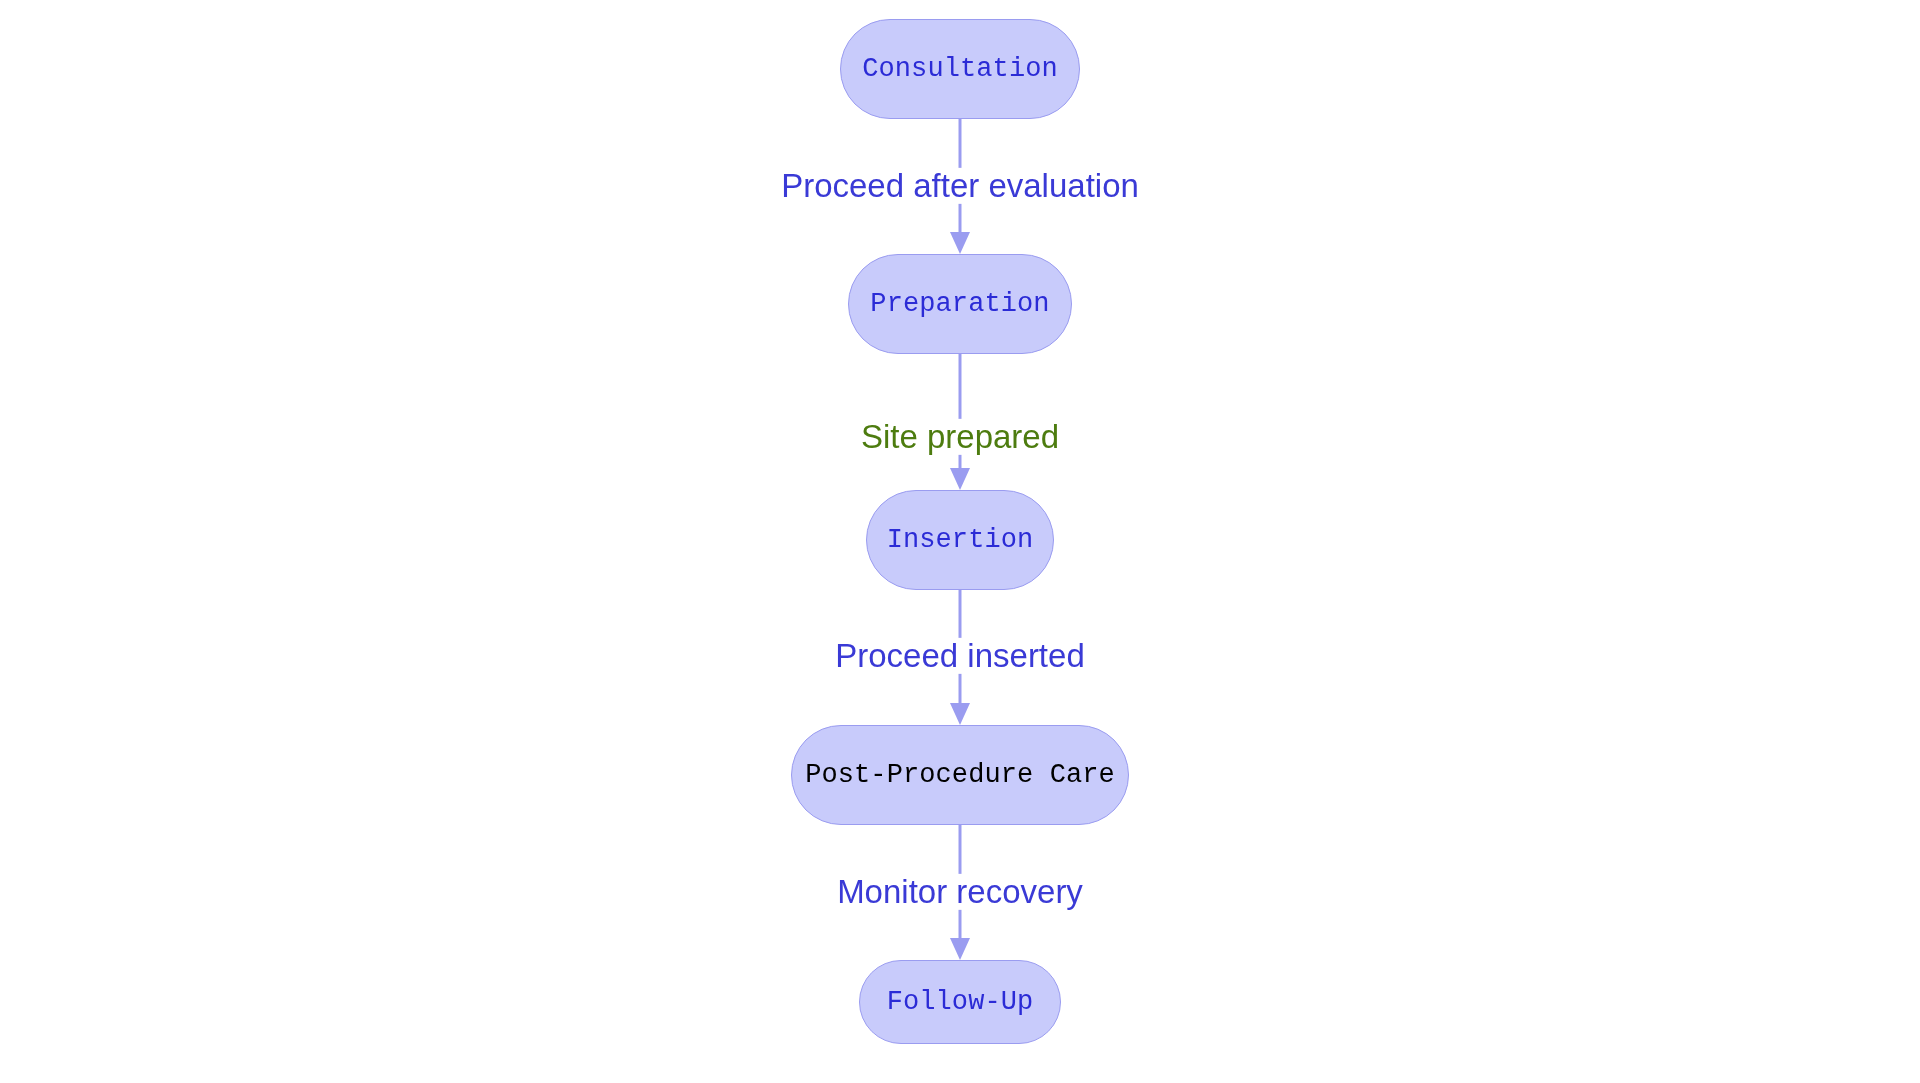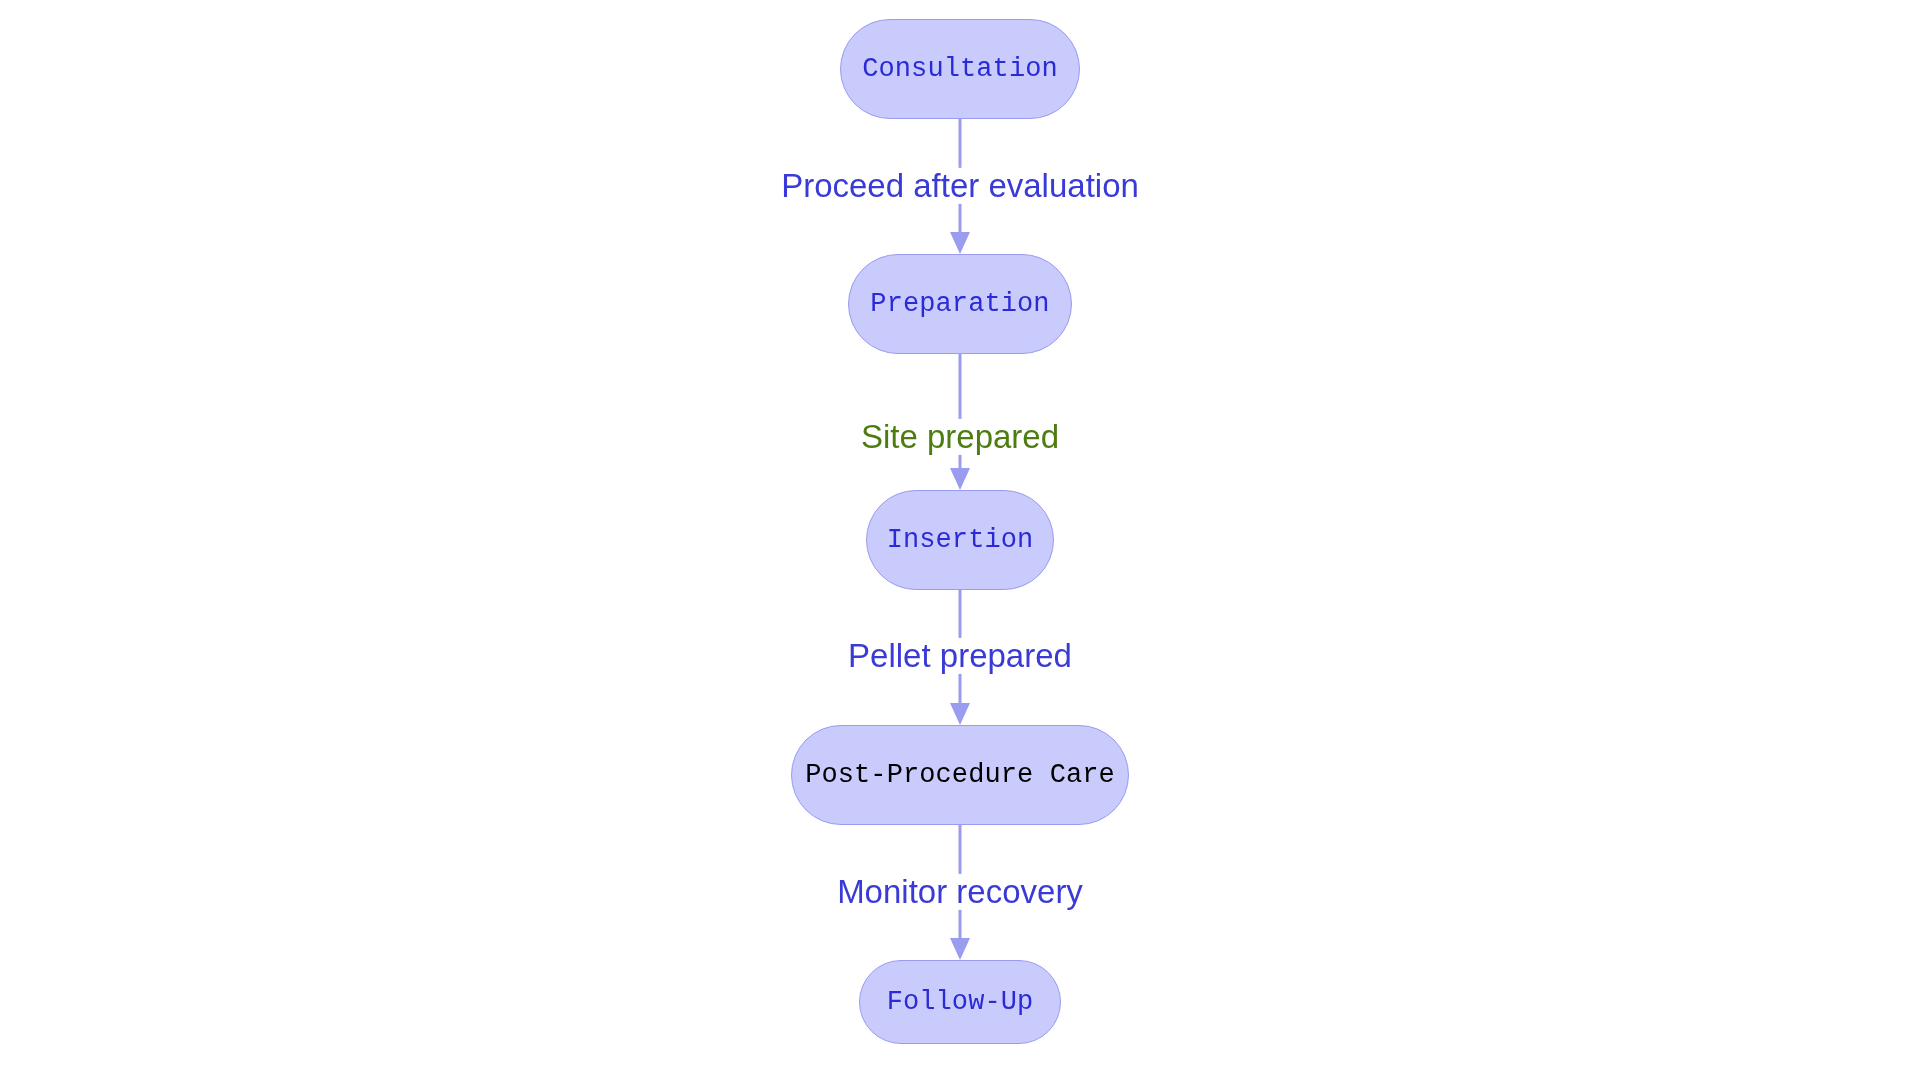--- a/index.html
+++ b/index.html
@@ -92,17 +92,17 @@
     </div>
     <div class="flow-node" style="left: 791px; top: 725px; width: 338px; height: 100px; background: rgb(200, 203, 251); border-color: rgb(154, 156, 240); color: #000000;">
       <span>Post-Procedure Care</span>
     </div>
     <div class="flow-node" style="left: 859px; top: 960px; width: 202px; height: 84px; background: rgb(200, 203, 251); border-color: rgb(154, 156, 240); color: rgb(43, 43, 214);">
       <span>Follow-Up</span>
     </div>
 
     <div class="edge-label" style="left: 960px; top: 186px; color: rgb(58, 58, 214);">Proceed after evaluation</div>
     <div class="edge-label" style="left: 960px; top: 421px; color: #4d7c0f; margin-top: 16px;">Site prepared</div>
-    <div class="edge-label" style="left: 960px; top: 656px; color: rgb(58, 58, 214);">Pellet prepared</div>
+    <div class="edge-label" style="left: 960px; top: 656px; color: rgb(58, 58, 214);">Proceed inserted</div>
     <div class="edge-label" style="left: 960px; top: 892px; color: rgb(58, 58, 214);">Monitor recovery</div>
   </div>
 
 </div>
 
 </body></html>

